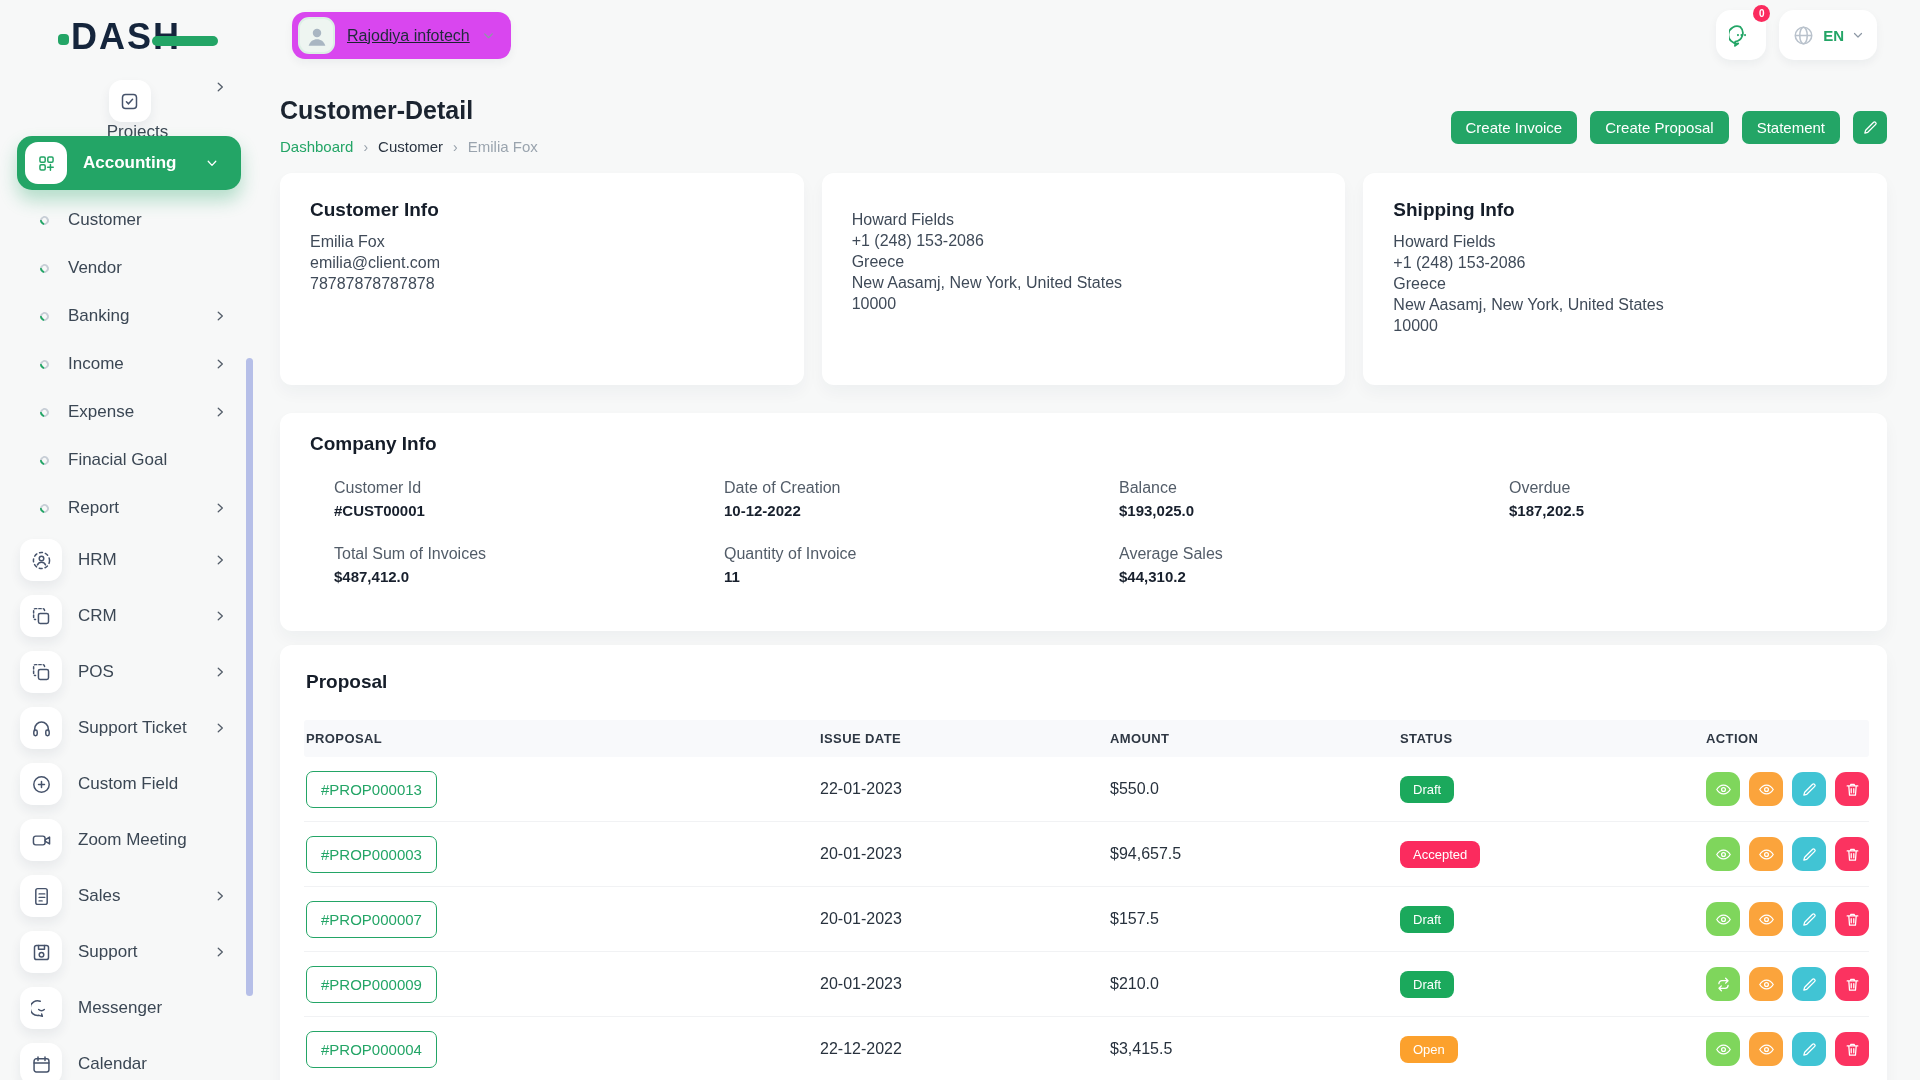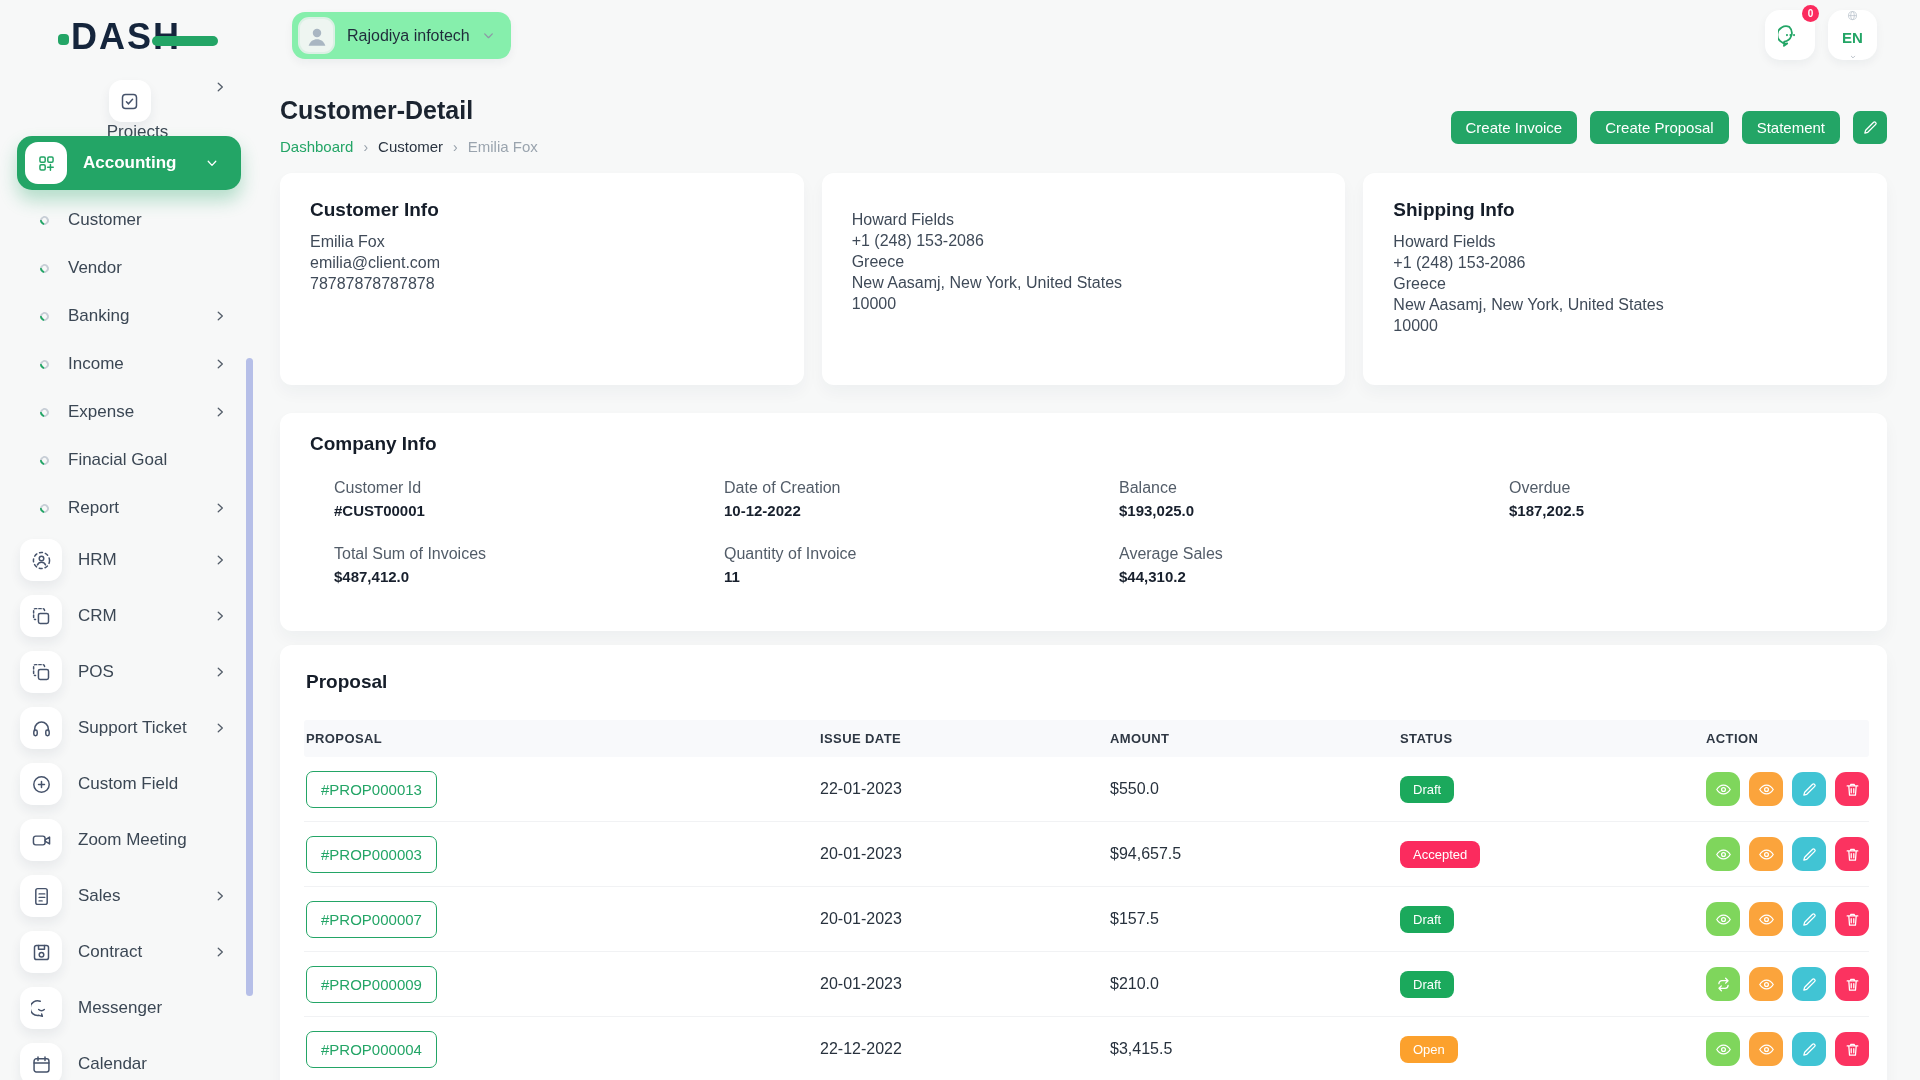--- a/index.html
+++ b/index.html
@@ -12,34 +12,34 @@
     color:#1c2430;
   }
   svg { display:block; }
 
   
   .logo { position:absolute; left:58px; top:16px; width:170px; height:46px; }
   .logo-text { font-size:36px; font-weight:800; color:#15253c; letter-spacing:2px; margin-left:13px; display:inline-block; }
   .logo-dot { position:absolute; left:0; top:18px; width:11px; height:11px; border-radius:4px; background:#23a566; }
   .logo-bar { position:absolute; left:94px; top:20px; width:66px; height:10px; border-radius:5px; background:#23a566; }
 
-  .user-pill { position:absolute; left:292px; top:12px; height:47px; background:#86efac; border-radius:13px;
-    box-shadow:0 4px 10px rgba(20,35,65,.05); display:flex; align-items:center; gap:12px; padding:0 16px 0 6px; cursor:pointer; }
+  .user-pill { position:absolute; left:292px; top:12px; height:47px; background:#d946ef; border-radius:13px;
+    box-shadow:0 4px 10px rgba(20,35,65,.05); display:flex; align-items:center; gap:12px; padding:0 16px 0 6px; cursor:pointer;text-decoration:underline; }
   .avatar { width:37px; height:37px; border-radius:11px; background:#eef5f1; border:2px solid #dcf0e5;
     display:flex; align-items:center; justify-content:center; overflow:hidden; }
   .user-name { font-size:16px; color:#1f2b3a; font-weight:500; }
   .chev { color:#8d98a5; }
 
   .top-right { position:absolute; top:10px; right:43px; display:flex; gap:13px; align-items:center; }
   .icon-btn { width:50px; height:50px; background:#fff; border-radius:15px; box-shadow:0 4px 10px rgba(20,35,65,.05);
     display:flex; align-items:center; justify-content:center; position:relative; cursor:pointer; }
   .badge { position:absolute; top:-5px; right:-4px; min-width:17px; height:17px; border-radius:9px; background:#fb2b5e;
     color:#fff; font-size:10px; font-weight:700; display:flex; align-items:center; justify-content:center; padding:0 4px; }
   .lang-pill { height:50px; background:#fff; border-radius:15px; box-shadow:0 4px 10px rgba(20,35,65,.05);
-    display:flex; align-items:center; gap:8px; padding:0 13px; cursor:pointer;flex-direction:column; }
+    display:flex; align-items:center; gap:8px; padding:0 13px; cursor:pointer; }
   .lang-label { font-size:15px; font-weight:700; color:#23a566; }
 
   
   .sidebar { position:absolute; left:0; top:80px; width:255px; }
   .s-item { display:flex; align-items:center; position:relative; cursor:pointer; }
   .s-item.main { height:56px; padding-left:20px; }
   .s-item.first { height:52px;flex-direction:column; }
   .s-icon-box { width:42px; height:42px; border-radius:13px; background:#fff; box-shadow:0 6px 12px rgba(25,40,70,.07);
     display:flex; align-items:center; justify-content:center; color:#46536b; margin-right:16px; flex:none; }
   .s-label { font-size:17px; color:#3b4754; }
@@ -296,21 +296,21 @@
       </svg>
     </div>
     <div class="s-item main">
       <span class="s-icon-box">
         <svg width="21" height="21" viewBox="0 0 24 24" style="fill:none;stroke:currentColor;stroke-width:1.7;stroke-linecap:round;stroke-linejoin:round">
           <rect x="4" y="4" width="16" height="16" rx="2.4"></rect>
           <path d="M8.6 4v4.4h6.8V4"></path>
           <circle cx="12" cy="14.6" r="2.6"></circle>
         </svg>
       </span>
-      <span class="s-label">Contract</span>
+      <span class="s-label">Support</span>
       <svg class="side-chev" width="14" height="14" viewBox="0 0 24 24">
         <path d="M9 5.5l7 6.5-7 6.5" fill="none" stroke="currentColor" stroke-width="2.2" stroke-linecap="round" stroke-linejoin="round"></path>
       </svg>
     </div>
     <div class="s-item main">
       <span class="s-icon-box">
         <svg width="21" height="21" viewBox="0 0 24 24" style="fill:none;stroke:currentColor;stroke-width:1.7;stroke-linecap:round;stroke-linejoin:round">
           <path d="M12 3.6a8.4 8.4 0 1 0-4.2 15.6L11.4 21l-.3-2.8" transform="rotate(-10 12 12)"></path>
           <path d="M8.8 13.1c.9.9 2.1 1.4 3.2 1.4s2.3-.5 3.2-1.4"></path>
         </svg>

